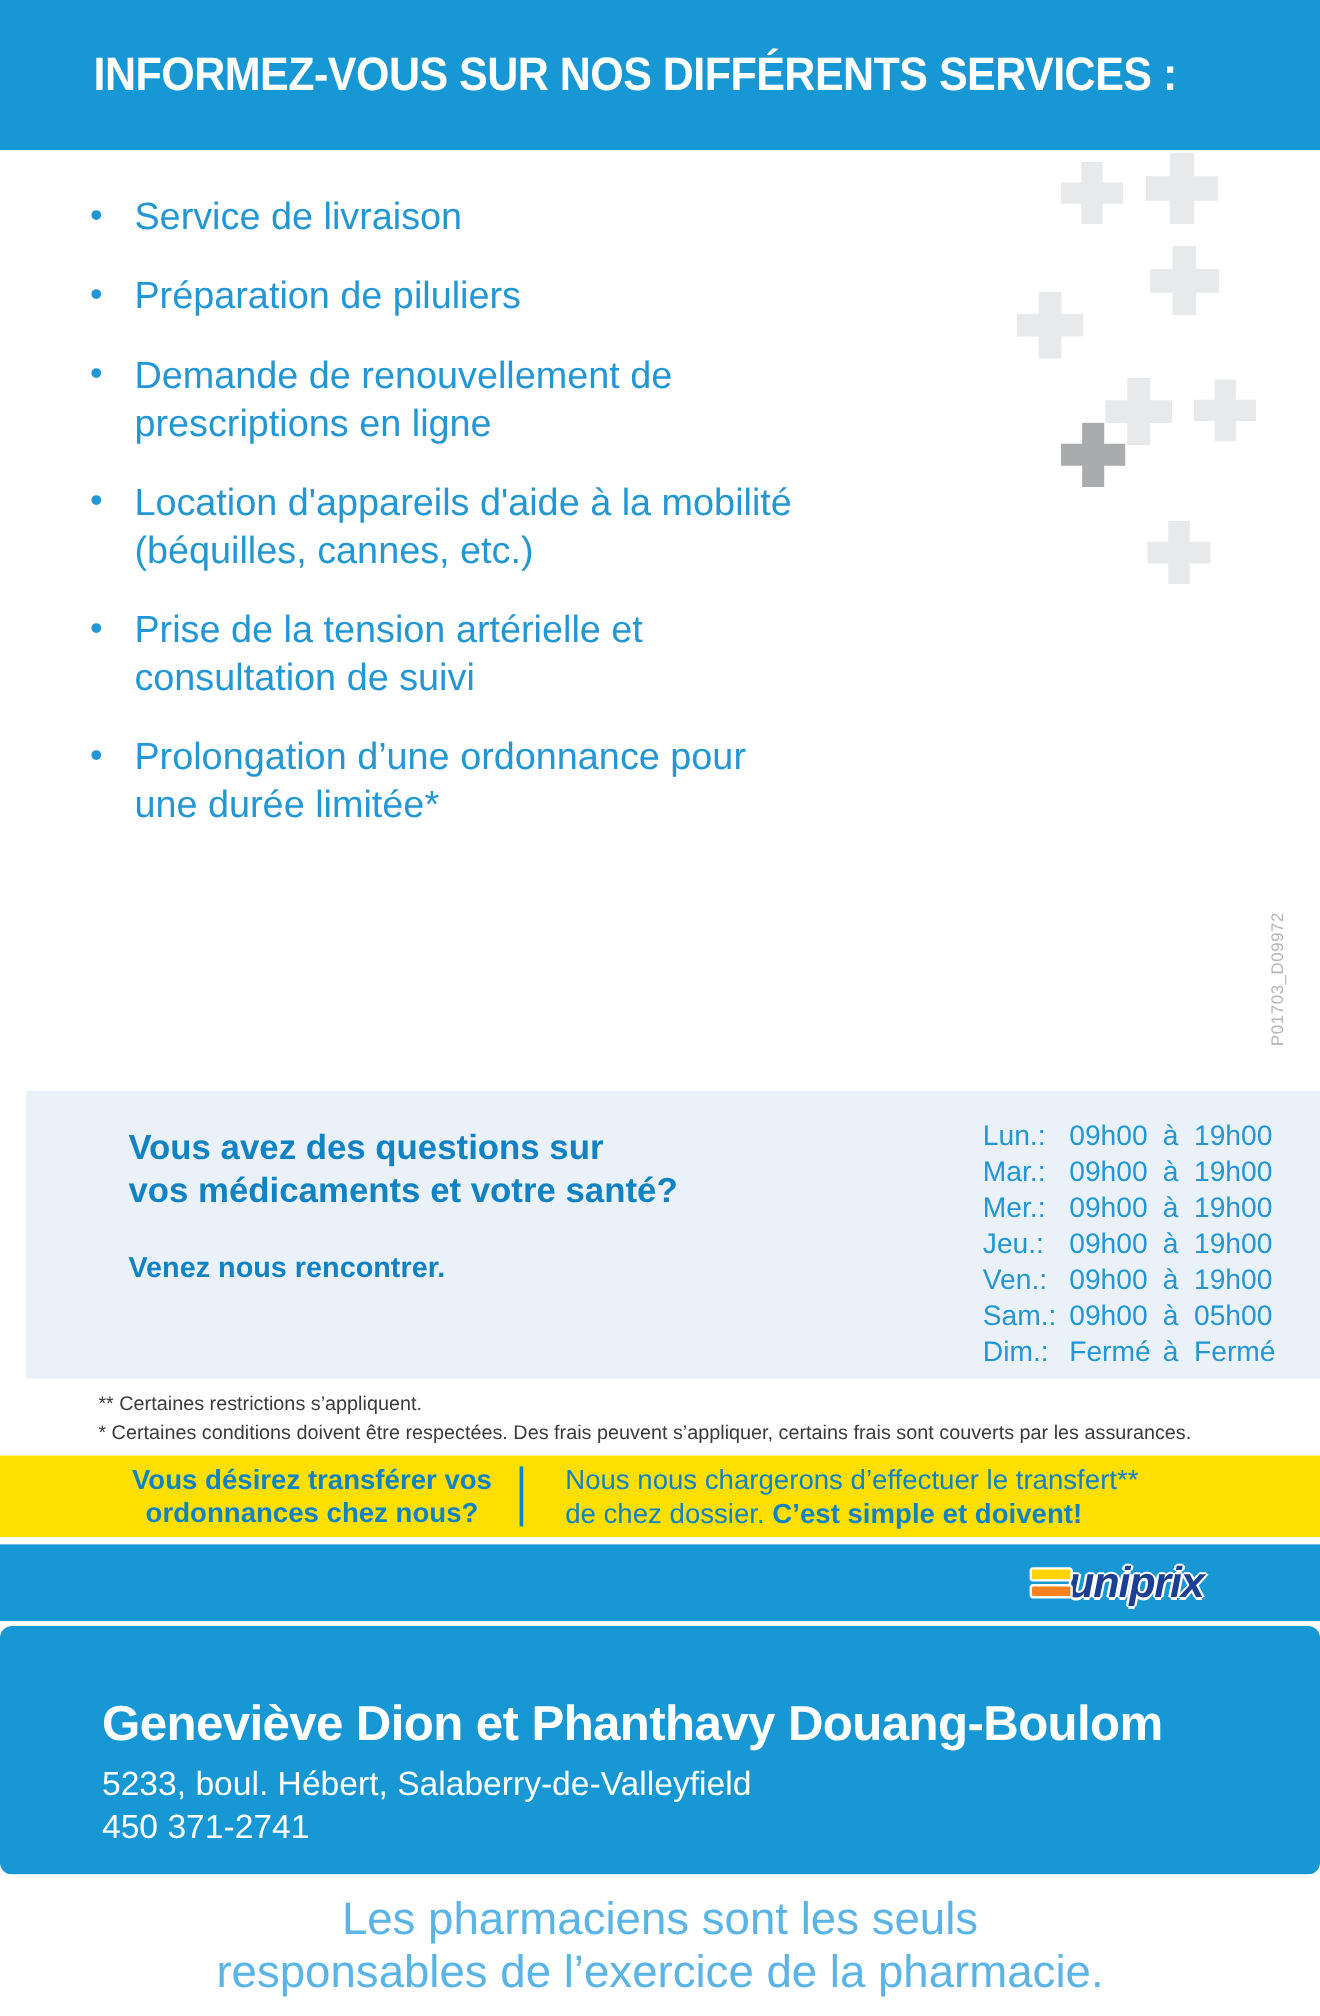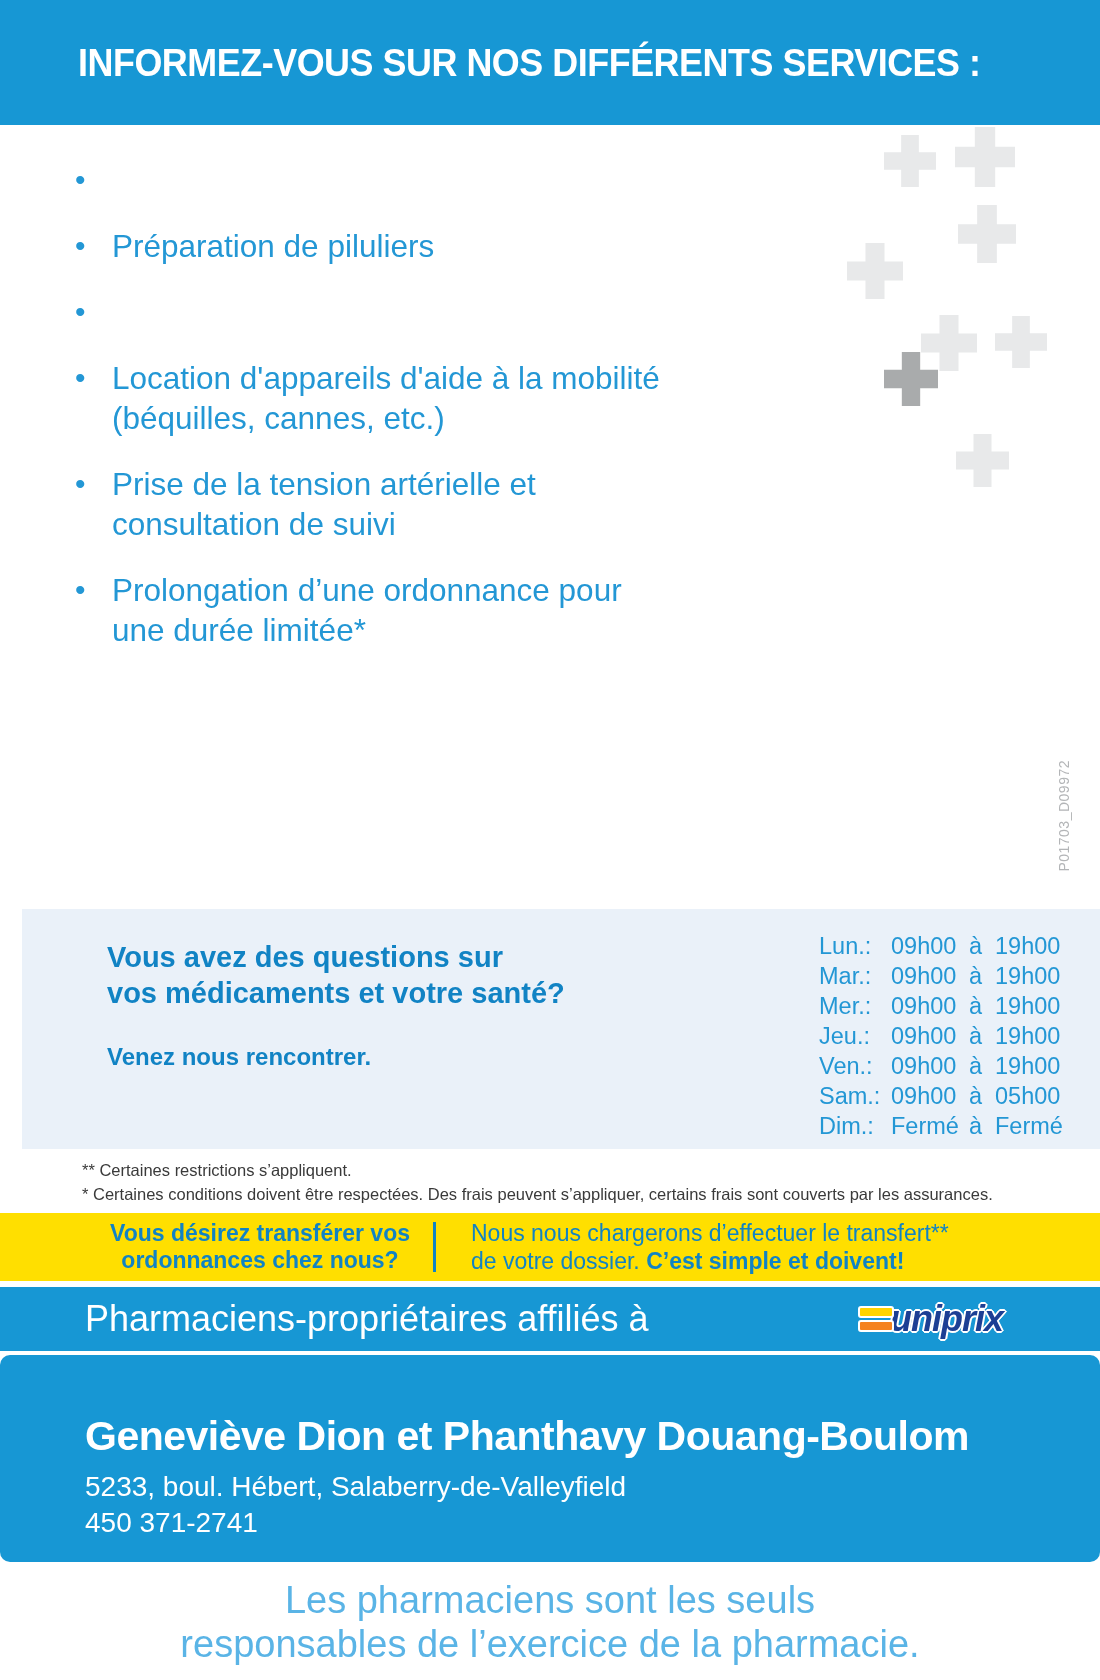--- a/index.html
+++ b/index.html
@@ -94,27 +94,30 @@
 <div class="page">
 
   <div class="band-header">
     <div class="header-title">INFORMEZ-VOUS SUR NOS DIFFÉRENTS SERVICES :</div>
   </div>
 
   <div class="services">
     <div class="svc-list">
       <div class="svc-item">
         <span class="svc-bullet">•</span>
+        <span class="ml">Service de livraison</span>
       </div>
       <div class="svc-item">
         <span class="svc-bullet">•</span>
         <span class="ml">Préparation de piluliers</span>
       </div>
       <div class="svc-item">
         <span class="svc-bullet">•</span>
+        <span class="ml">Demande de renouvellement de
+prescriptions en ligne</span>
       </div>
       <div class="svc-item">
         <span class="svc-bullet">•</span>
         <span class="ml">Location d'appareils d'aide à la mobilité
 (béquilles, cannes, etc.)</span>
       </div>
       <div class="svc-item">
         <span class="svc-bullet">•</span>
         <span class="ml">Prise de la tension artérielle et
 consultation de suivi</span>
@@ -185,27 +188,26 @@
       <div>** Certaines restrictions s’appliquent.</div>
       <div>* Certaines conditions doivent être respectées. Des frais peuvent s’appliquer, certains frais sont couverts par les assurances.</div>
     </div>
   </div>
 
   <div class="band-transfer">
     <div class="t-left ml">Vous désirez transférer vos
 ordonnances chez nous?</div>
     <div class="t-divider"></div>
     <div class="t-right ml"><span>Nous nous chargerons d’effectuer le transfert**
-de votre dossier. </span><b>C’est simple et doivent!</b></div>
+de chez dossier. </span><b>C’est simple et doivent!</b></div>
   </div>
 
   <div class="gap-line"></div>
 
   <div class="band-affiliation">
-    <div class="aff-label">Pharmaciens-propriétaires affiliés à</div>
     <div class="uniprix-logo">
       <div class="logo-bars">
         <div class="logo-bar yellow"></div>
         <div class="logo-bar orange"></div>
       </div>
       <span class="logo-word">uniprix</span>
     </div>
   </div>
 
   <div class="white-line"></div>

